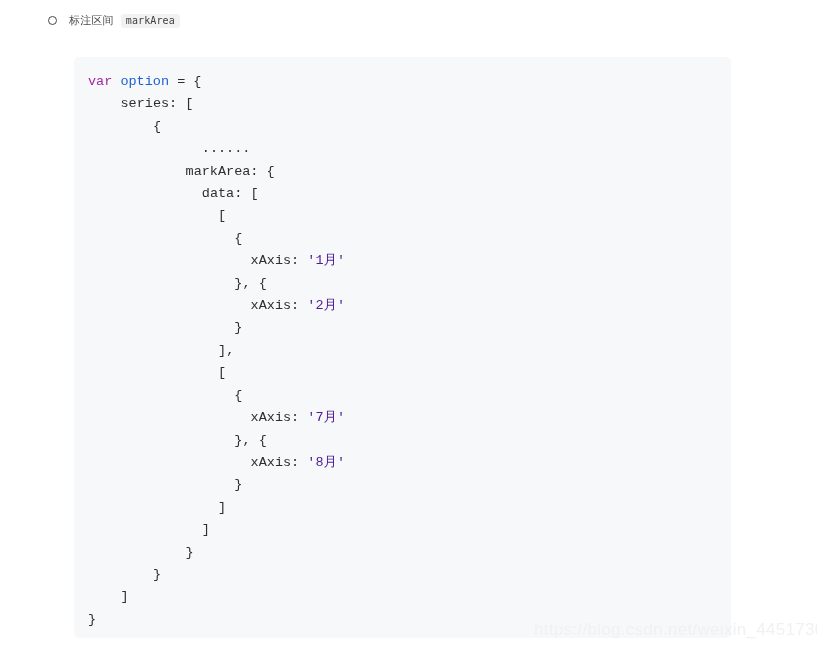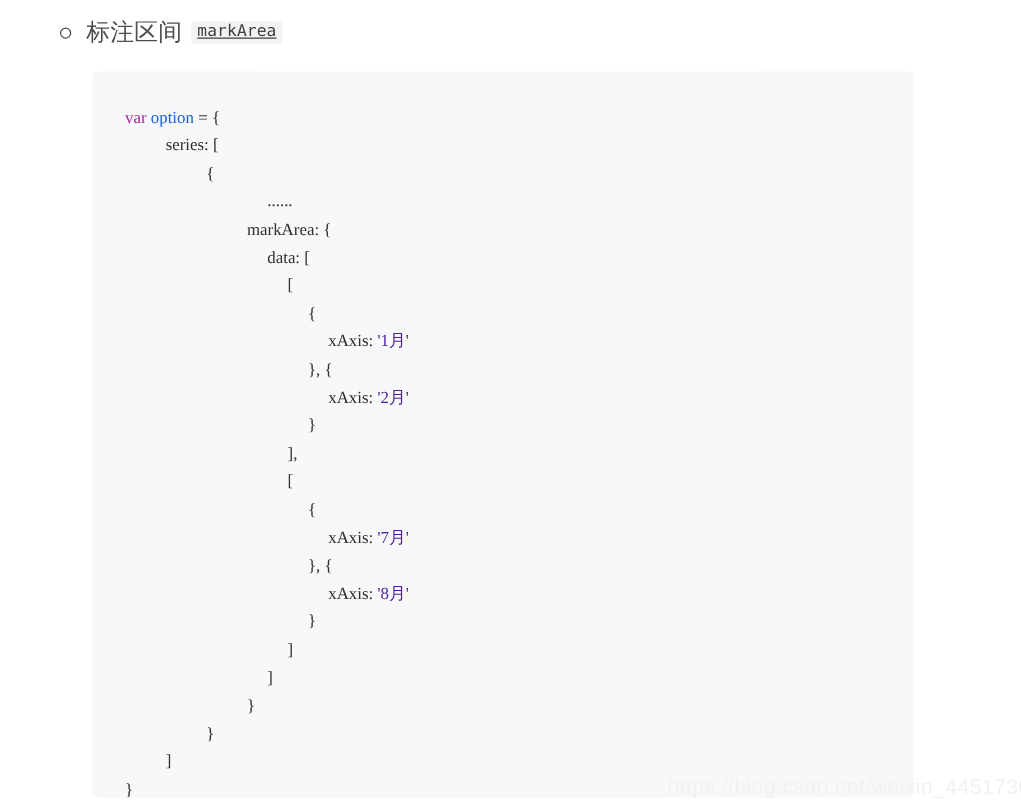--- a/index.html
+++ b/index.html
@@ -30,52 +30,51 @@
     width: 7px;
     height: 7px;
     border: 1px solid #44484d;
     border-radius: 50%;
     background: transparent;
     margin-right: 12px;
     flex: none;
   }
   .heading-text {
     font-family: "Liberation Sans", sans-serif;
-    font-size: 19px;
+    font-size: 11px;
     color: #4d4d4d;
     letter-spacing: 0.2px;
   }
   .inline-code {
     font-family: "DejaVu Sans Mono", monospace;
-    font-size: 13px;
+    font-size: 10px;
     color: #3f3f3f;
     background: #f2f2f2;
     border-radius: 3px;
     padding: 1px 5px 2px 5px;
     margin-left: 7px;
     letter-spacing: 0.1px;
-    text-decoration: underline;
   }
 
   
   .code-block {
     position: absolute;
     left: 74px;
     top: 57px;
     width: 657px;
     height: 581px;
     background: #f7f8f9;
     border-radius: 5px;
     box-sizing: border-box;
     overflow: hidden;
   }
   .code-pre {
-    margin: 12px;
+    margin: 0;
     padding: 14px 0 0 0;
-    font-family: Liberation Serif, serif;
+    font-family: Liberation Mono, monospace;
     font-size: 13.5px;
     line-height: 22.4px;
     color: #2f2f2f;
     white-space: pre;
     tab-size: 4;
   }
   .code-line {
     padding-left: 14px;
     min-height: 22.4px;
     white-space: pre;

